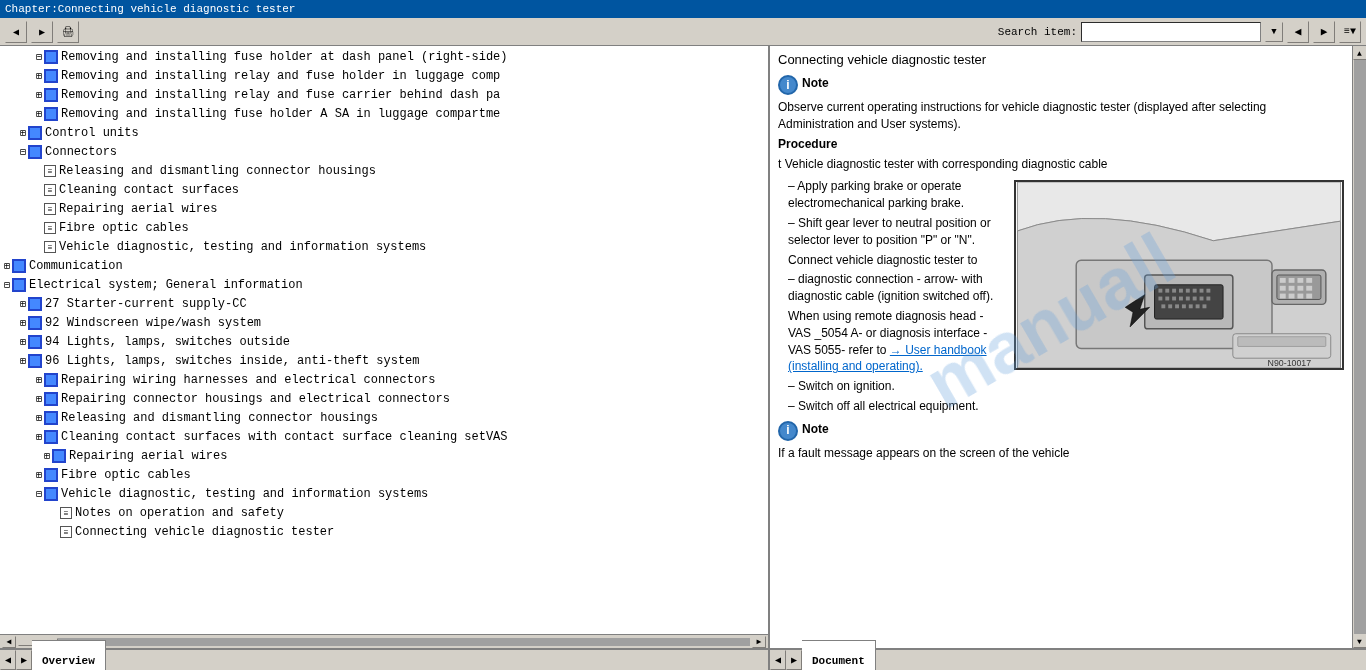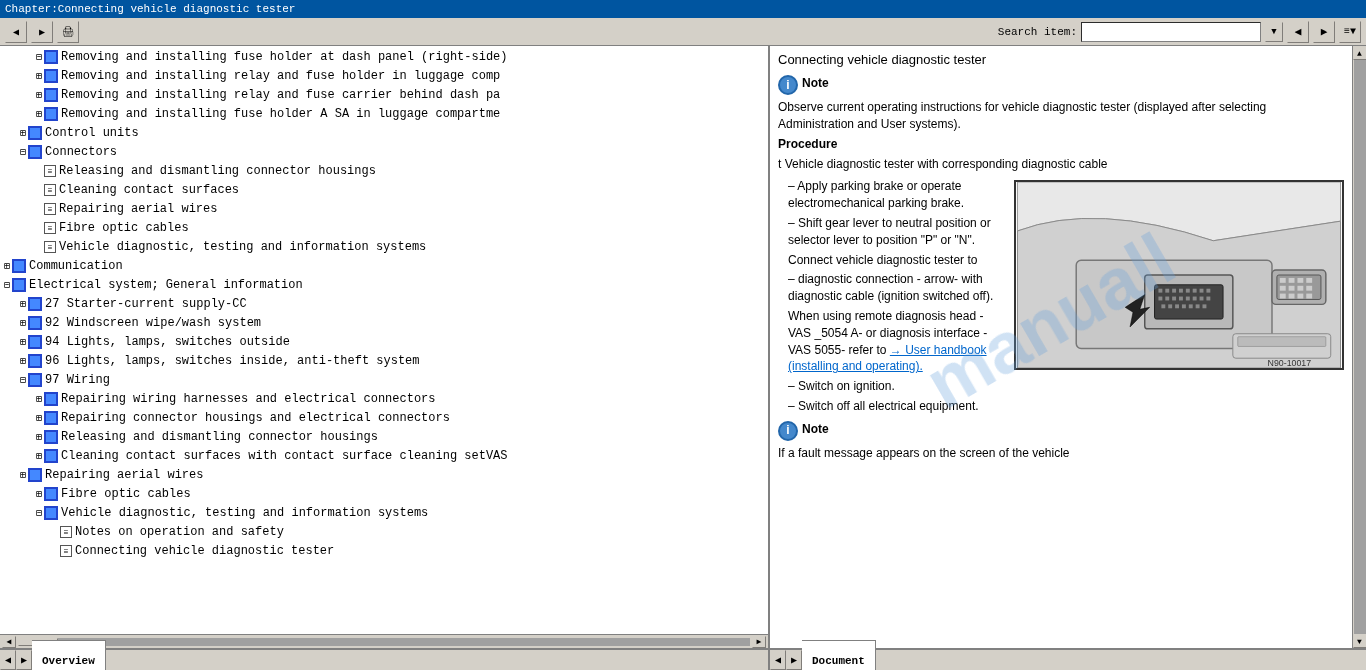--- a/index.html
+++ b/index.html
@@ -358,36 +358,33 @@
     </span><span>27 Starter-current supply-CC</span></div>
             <div class="tree-item" style="padding-left: 20px;"><span style="font-size:10px;margin-right:2px;cursor:pointer;">⊞</span><span style="display:inline-block;width:14px;height:14px;background:#2244cc;margin-right:3px;vertical-align:middle;position:relative;">
       <span style="position:absolute;top:2px;left:2px;width:10px;height:10px;background:#4488ff;"></span>
     </span><span>92 Windscreen wipe/wash system</span></div>
             <div class="tree-item" style="padding-left: 20px;"><span style="font-size:10px;margin-right:2px;cursor:pointer;">⊞</span><span style="display:inline-block;width:14px;height:14px;background:#2244cc;margin-right:3px;vertical-align:middle;position:relative;">
       <span style="position:absolute;top:2px;left:2px;width:10px;height:10px;background:#4488ff;"></span>
     </span><span>94 Lights, lamps, switches outside</span></div>
             <div class="tree-item" style="padding-left: 20px;"><span style="font-size:10px;margin-right:2px;cursor:pointer;">⊞</span><span style="display:inline-block;width:14px;height:14px;background:#2244cc;margin-right:3px;vertical-align:middle;position:relative;">
       <span style="position:absolute;top:2px;left:2px;width:10px;height:10px;background:#4488ff;"></span>
     </span><span>96 Lights, lamps, switches inside, anti-theft system</span></div>
-            <div class="tree-item" style="padding-left: 20px;"><span style="font-size:10px;margin-right:2px;cursor:pointer;">⊟</span><span style="display:inline-block;width:14px;height:14px;background:#2244cc;margin-right:3px;vertical-align:middle;position:relative;">
-      <span style="position:absolute;top:2px;left:2px;width:10px;height:10px;background:#4488ff;"></span>
-    </span><span>97 Wiring</span></div>
             <div class="tree-item" style="padding-left: 36px;"><span style="font-size:10px;margin-right:2px;cursor:pointer;">⊞</span><span style="display:inline-block;width:14px;height:14px;background:#2244cc;margin-right:3px;vertical-align:middle;position:relative;">
       <span style="position:absolute;top:2px;left:2px;width:10px;height:10px;background:#4488ff;"></span>
     </span><span>Repairing wiring harnesses and electrical connectors</span></div>
             <div class="tree-item" style="padding-left: 36px;"><span style="font-size:10px;margin-right:2px;cursor:pointer;">⊞</span><span style="display:inline-block;width:14px;height:14px;background:#2244cc;margin-right:3px;vertical-align:middle;position:relative;">
       <span style="position:absolute;top:2px;left:2px;width:10px;height:10px;background:#4488ff;"></span>
     </span><span>Repairing connector housings and electrical connectors</span></div>
             <div class="tree-item" style="padding-left: 36px;"><span style="font-size:10px;margin-right:2px;cursor:pointer;">⊞</span><span style="display:inline-block;width:14px;height:14px;background:#2244cc;margin-right:3px;vertical-align:middle;position:relative;">
       <span style="position:absolute;top:2px;left:2px;width:10px;height:10px;background:#4488ff;"></span>
     </span><span>Releasing and dismantling connector housings</span></div>
             <div class="tree-item" style="padding-left: 36px;"><span style="font-size:10px;margin-right:2px;cursor:pointer;">⊞</span><span style="display:inline-block;width:14px;height:14px;background:#2244cc;margin-right:3px;vertical-align:middle;position:relative;">
       <span style="position:absolute;top:2px;left:2px;width:10px;height:10px;background:#4488ff;"></span>
     </span><span>Cleaning contact surfaces with contact surface cleaning setVAS</span></div>
-            <div class="tree-item" style="padding-left: 20px;"><span style="font-size:10px;margin-right:2px;cursor:pointer;">⊞</span><span style="display:inline-block;width:14px;height:14px;background:#2244cc;margin-right:3px;vertical-align:middle;position:relative;">
+            <div class="tree-item" style="padding-left: 44px;"><span style="font-size:10px;margin-right:2px;cursor:pointer;">⊞</span><span style="display:inline-block;width:14px;height:14px;background:#2244cc;margin-right:3px;vertical-align:middle;position:relative;">
       <span style="position:absolute;top:2px;left:2px;width:10px;height:10px;background:#4488ff;"></span>
     </span><span>Repairing aerial wires</span></div>
             <div class="tree-item" style="padding-left: 36px;"><span style="font-size:10px;margin-right:2px;cursor:pointer;">⊞</span><span style="display:inline-block;width:14px;height:14px;background:#2244cc;margin-right:3px;vertical-align:middle;position:relative;">
       <span style="position:absolute;top:2px;left:2px;width:10px;height:10px;background:#4488ff;"></span>
     </span><span>Fibre optic cables</span></div>
             <div class="tree-item" style="padding-left: 36px;"><span style="font-size:10px;margin-right:2px;cursor:pointer;">⊟</span><span style="display:inline-block;width:14px;height:14px;background:#2244cc;margin-right:3px;vertical-align:middle;position:relative;">
       <span style="position:absolute;top:2px;left:2px;width:10px;height:10px;background:#4488ff;"></span>
     </span><span>Vehicle diagnostic, testing and information systems</span></div>
             <div class="tree-item" style="padding-left: 52px;"><span style="font-size:10px;margin-right:2px;opacity:0;">⊞</span><span style="display:inline-block;width:12px;height:12px;border:1px solid #555;background:white;margin-right:3px;vertical-align:middle;font-size:8px;text-align:center;line-height:12px;">≡</span><span>Notes on operation and safety</span></div>
             <div class="tree-item" style="padding-left: 52px;"><span style="font-size:10px;margin-right:2px;opacity:0;">⊞</span><span style="display:inline-block;width:12px;height:12px;border:1px solid #555;background:white;margin-right:3px;vertical-align:middle;font-size:8px;text-align:center;line-height:12px;">≡</span><span>Connecting vehicle diagnostic tester</span></div>

